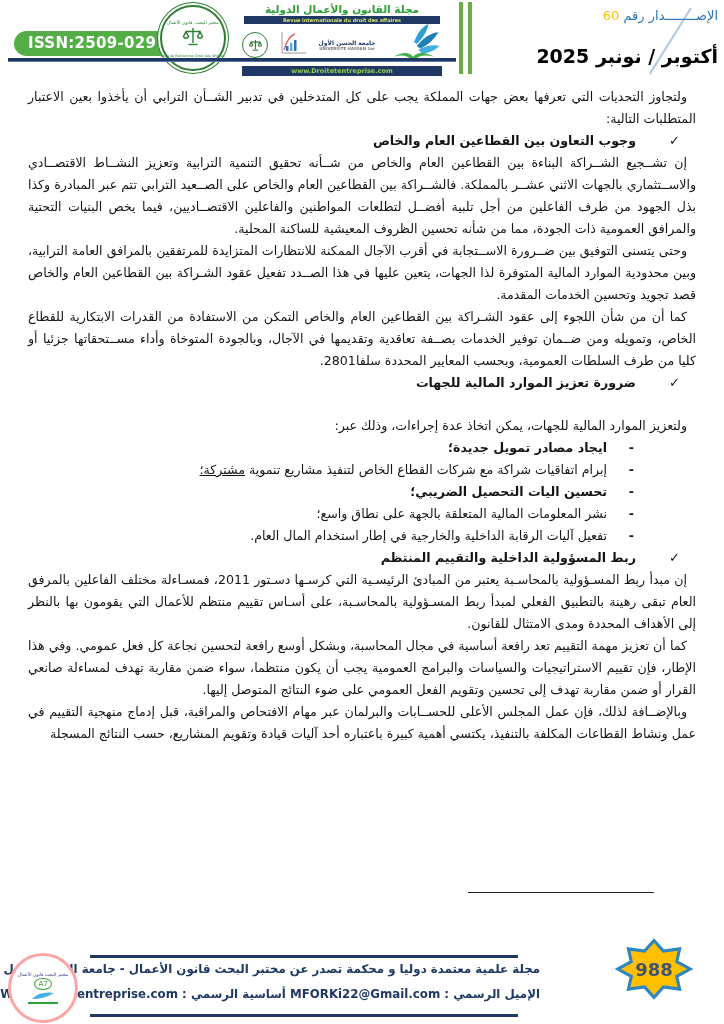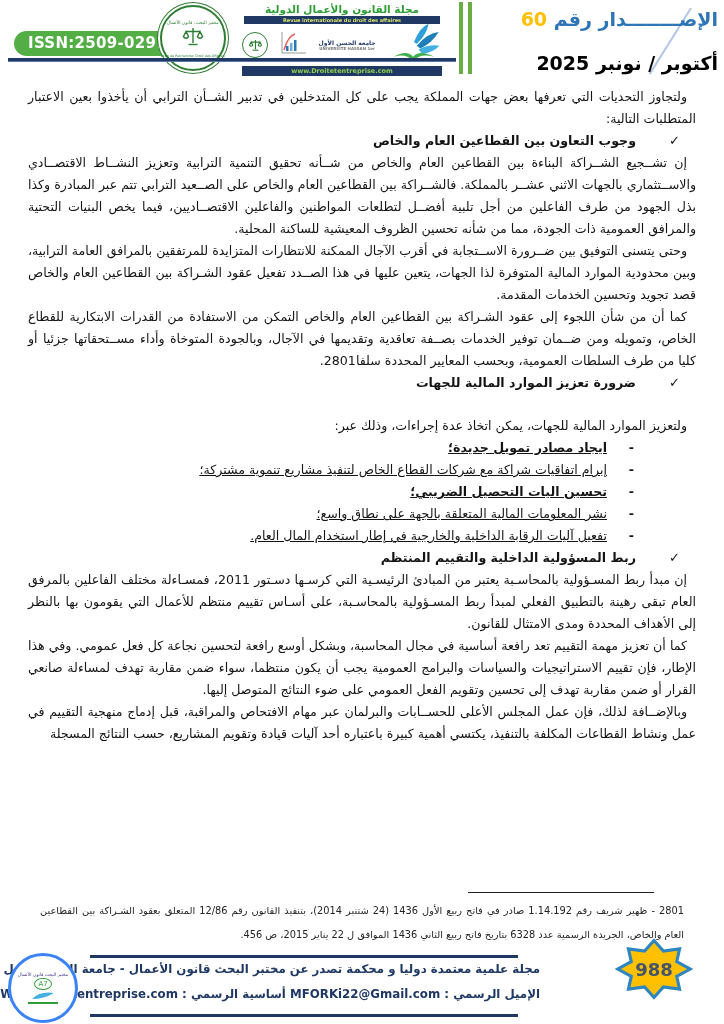--- a/index.html
+++ b/index.html
@@ -25,33 +25,33 @@
   .mini-seal{width:24px;height:24px;border-radius:50%;border:1.5px solid #2e7d32;
              display:flex;align-items:center;justify-content:center;background:#fff;flex:0 0 auto;}
   .uni{display:flex;flex-direction:column;align-items:center;flex:0 0 auto;}
   .uni .ar{font-size:6px;color:#1f3864;white-space:nowrap;}
   .uni .fr{font-size:4px;color:#777;white-space:nowrap;}
   .cl-www{background:#1f3864;color:#92d050;font-size:6.5px;text-align:center;height:10px;
           line-height:10px;margin:0 2px;white-space:nowrap;}
   .green-bars{position:absolute;left:459px;top:2px;width:5px;height:72px;
               border-left:4px solid #6aad45;border-right:4px solid #6aad45;}
   .issue-block{position:absolute;left:478px;top:8px;width:240px;direction:rtl;text-align:right;}
-  .issue-line1{color:#2e75b6;font-weight:bold;font-size:19px;padding-left:34px;white-space:nowrap;}
+  .issue-line1{color:#2e75b6;font-weight:normal;font-size:13px;padding-left:34px;white-space:nowrap;}
   .issue-line1 .num{color:#ffc000;}
   .issue-line2{color:#000;font-weight:bold;font-size:19px;margin-top:22px;white-space:nowrap;}
   .slash{position:absolute;left:690px;top:8px;width:2px;height:78px;background:#b4c7e7;
          transform:rotate(32deg);transform-origin:top;}
 
   
   .body-content{position:absolute;top:86px;right:28px;left:28px;direction:rtl;
                 text-align:justify;font-size:12.6px;line-height:22px;color:#141414;}
   .para{margin:0;text-indent:9px;}
   .check-item{font-weight:bold;padding-right:16px;}
   .check-item .tick{display:inline-block;width:44px;font-weight:normal;font-size:13px;}
-  .list-item{padding-right:62px;text-decoration:underline;}
+  .list-item{padding-right:62px;}
   .list-item .dash{display:inline-block;width:27px;font-weight:bold;}
   .list-item.bold{font-weight:bold;}
   .gap{height:21px;}
   .u{text-decoration:underline;}
 
   
   .footnote-rule{position:absolute;top:892px;right:70px;width:186px;height:1px;background:#222;}
   .footnote{position:absolute;top:899px;right:40px;left:40px;direction:rtl;text-align:justify;
             font-size:9.8px;line-height:24px;color:#222;}
 
@@ -59,21 +59,21 @@
   .footer-rule-top{position:absolute;top:955px;left:90px;width:428px;height:3px;background:#1f3864;}
   .footer-rule-bottom{position:absolute;top:1014px;left:90px;width:428px;height:3px;background:#1f3864;}
   .footer-line1{position:absolute;top:962px;left:70px;width:470px;direction:rtl;text-align:center;
                 color:#1f3864;font-weight:bold;font-size:11.8px;white-space:nowrap;}
   .footer-line2{position:absolute;top:987px;left:70px;width:470px;direction:rtl;text-align:center;
                 color:#1f3864;font-weight:bold;font-size:11.8px;white-space:nowrap;}
   .footer-line2 bdi{color:#1f3864;}
   .page-badge{position:absolute;left:608px;top:938px;width:92px;height:62px;}
   .page-badge text{font-family:"DejaVu Sans",sans-serif;}
   .bottom-logo{position:absolute;left:8px;top:953px;width:64px;height:64px;border-radius:50%;
-               border:3px solid #3b82f6;background:#fff;display:flex;flex-direction:column;
+               border:3px solid #fca5a5;background:#fff;display:flex;flex-direction:column;
                align-items:center;justify-content:center;}
   .bottom-logo .ar{font-size:4.5px;color:#3f3a8c;white-space:nowrap;}
   .bottom-logo .mark{font-size:7px;color:#2e9e36;border:1px solid #2e9e36;border-radius:50%;
                      padding:1px 3px;margin:1px 0;}
   .bottom-logo .line{width:30px;height:2px;background:#2e9e36;margin-top:1px;}
 </style>
 </head>
 <body>
 
 <div class="page">
@@ -158,21 +158,20 @@
       <div class="list-item bold"><span class="dash">-</span><span>تحسين اليات التحصيل الضريبي؛</span></div>
       <div class="list-item"><span class="dash">-</span><span>نشر المعلومات المالية المتعلقة بالجهة على نطاق واسع؛</span></div>
       <div class="list-item"><span class="dash">-</span><span>تفعيل آليات الرقابة الداخلية والخارجية في إطار استخدام المال العام.</span></div>
       <div class="check-item"><span class="tick">✓</span><span>ربط المسؤولية الداخلية والتقييم المنتظم</span></div>
       <div class="para">إن مبدأ ربط المسـؤولية بالمحاسـبة يعتبر من المبادئ الرئيسـية التي كرسـها دسـتور 2011، فمسـاءلة مختلف الفاعلين بالمرفق العام تبقى رهينة بالتطبيق الفعلي لمبدأ ربط المسـؤولية بالمحاسـبة، على أسـاس تقييم منتظم للأعمال التي يقومون بها بالنظر إلى الأهداف المحددة ومدى الامتثال للقانون.</div>
       <div class="para">كما أن تعزيز مهمة التقييم تعد رافعة أساسية في مجال المحاسبة، وبشكل أوسع رافعة لتحسين نجاعة كل فعل عمومي. وفي هذا الإطار، فإن تقييم الاستراتيجيات والسياسات والبرامج العمومية يجب أن يكون منتظما، سواء ضمن مقاربة تهدف لمساءلة صانعي القرار أو ضمن مقاربة تهدف إلى تحسين وتقويم الفعل العمومي على ضوء النتائج المتوصل إليها.</div>
       <div class="para">وبالإضــافة لذلك، فإن عمل المجلس الأعلى للحســابات والبرلمان عبر مهام الافتحاص والمراقبة، قبل إدماج منهجية التقييم في عمل ونشاط القطاعات المكلفة بالتنفيذ، يكتسي أهمية كبيرة باعتباره أحد آليات قيادة وتقويم المشاريع، حسب النتائج المسجلة</div>
     </div>
 
   <div class="footnote-rule"></div>
-  <div class="footnote">2801 - ظهير شريف رقم 1.14.192 صادر في فاتح ربيع الأول 1436 (24 شتنبر 2014)، بتنفيذ القانون رقم 12/86 المتعلق بعقود الشـراكة بين القطاعين العام والخاص، الجريدة الرسمية عدد 6328 بتاريخ فاتح ربيع الثاني 1436 الموافق ل 22 يناير 2015، ص 456.</div>
 
   <div class="footer-rule-top"></div>
   <div class="footer-line1">مجلة علمية معتمدة  دوليا و محكمة تصدر عن مختبر البحث قانون الأعمال - جامعة الحسن الأول - سطات - المغرب</div>
   <div class="footer-line2">
     <span>الإميل الرسمي :</span>
     <bdi dir="ltr">MFORKi22@Gmail.com</bdi>
     <span>أساسية الرسمي :</span>
     <bdi dir="ltr">WWW.Droitetentreprise.com</bdi>
   </div>
   <div class="footer-rule-bottom"></div>

